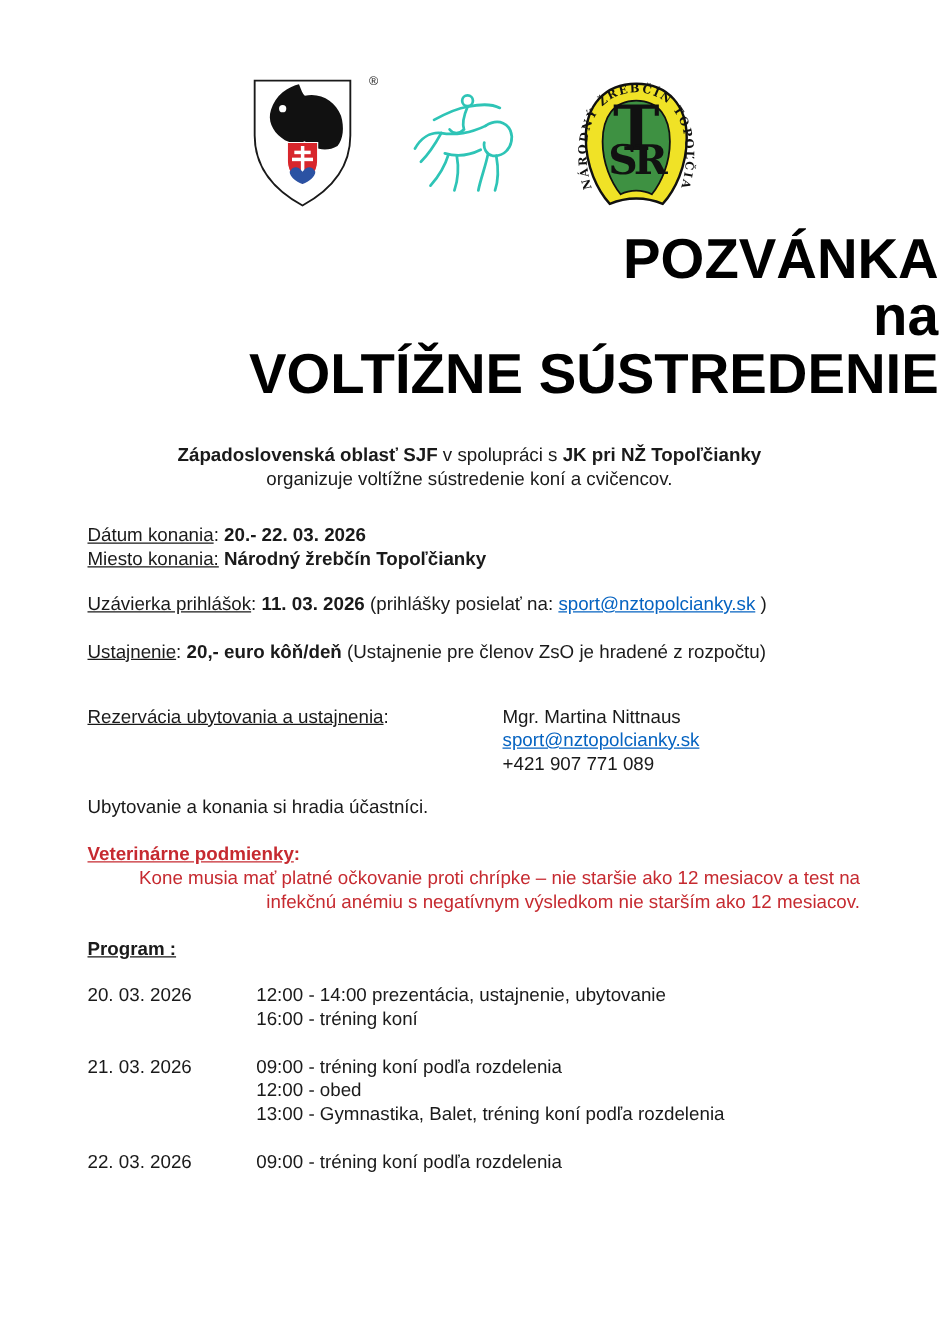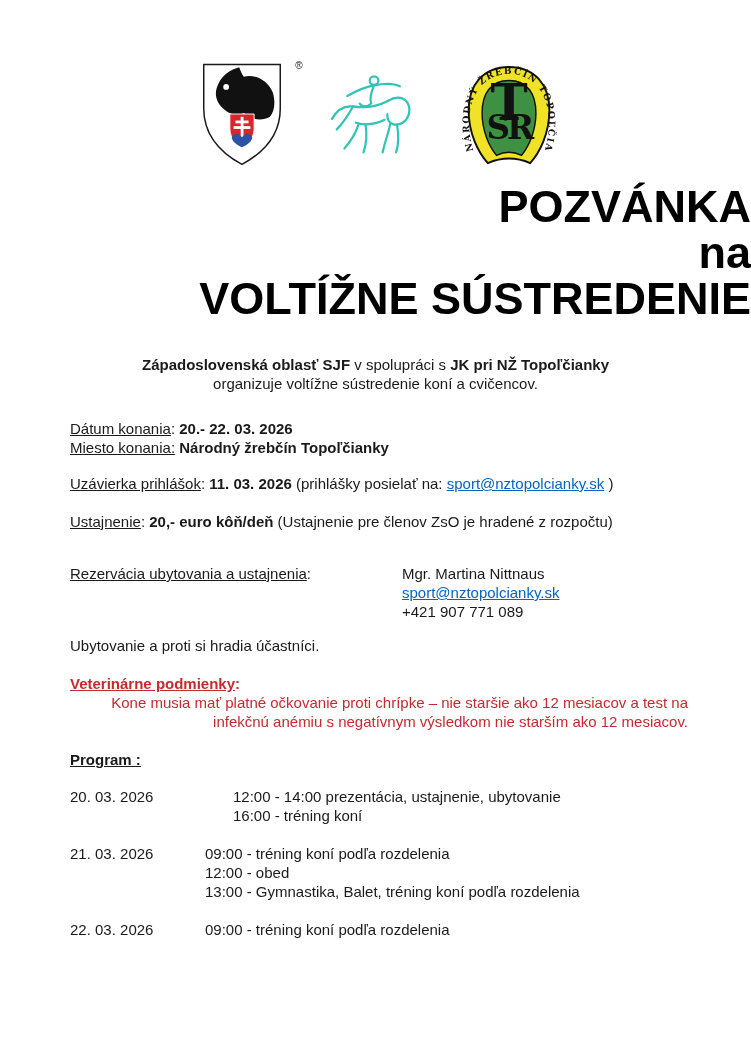--- a/index.html
+++ b/index.html
@@ -43,21 +43,21 @@
   .row-deadline{margin-top:17px;}
   .row-stabling{margin-top:19px;}
   .row-reservation{margin-top:33px;position:relative;height:57px;}
   .contact-block{position:absolute;left:332px;top:0;}
   .board-note{margin-top:15px;}
   .vet-heading{margin-top:19px;color:var(--red);font-weight:bold;}
   .vet-heading .ul{text-decoration-color:var(--red);}
   .vet-text{color:var(--red);max-width:618px;text-align:right;}
   .program-heading{margin-top:19px;font-weight:bold;}
   .prow{display:flex;}
-  .prow-first{margin-top:18px;gap:28px;}
+  .prow-first{margin-top:18px;}
   .prow-next{margin-top:19px;}
   .pdate{width:135px;flex:0 0 135px;}
   a.link{color:var(--link);text-decoration:underline;cursor:pointer;}
 </style>
 </head>
 <body>
 
 <div class="page">
 
   <div class="logos">
@@ -124,21 +124,21 @@
 
     <div class="row-reservation">
       <span class="ul">Rezervácia ubytovania a ustajnenia</span><span>:</span>
       <div class="contact-block">
         <div>Mgr. Martina Nittnaus</div>
         <div><a class="link" href="#">sport@nztopolcianky.sk</a></div>
         <div>+421 907 771 089</div>
       </div>
     </div>
 
-    <div class="board-note">Ubytovanie a proti si hradia účastníci.</div>
+    <div class="board-note">Ubytovanie a konania si hradia účastníci.</div>
 
     <div class="vet-heading"><span class="ul">Veterinárne podmienky</span><span>:</span></div>
     <div class="vet-text">Kone musia mať platné očkovanie proti chrípke – nie staršie ako 12 mesiacov a test na infekčnú anémiu s negatívnym výsledkom nie starším ako 12 mesiacov.</div>
 
     <div class="program-heading"><span class="ul">Program :</span></div>
 
     <div class="prow prow-first">
       <span class="pdate">20. 03. 2026</span>
       <div>
         <div>12:00 - 14:00 prezentácia, ustajnenie, ubytovanie</div>

